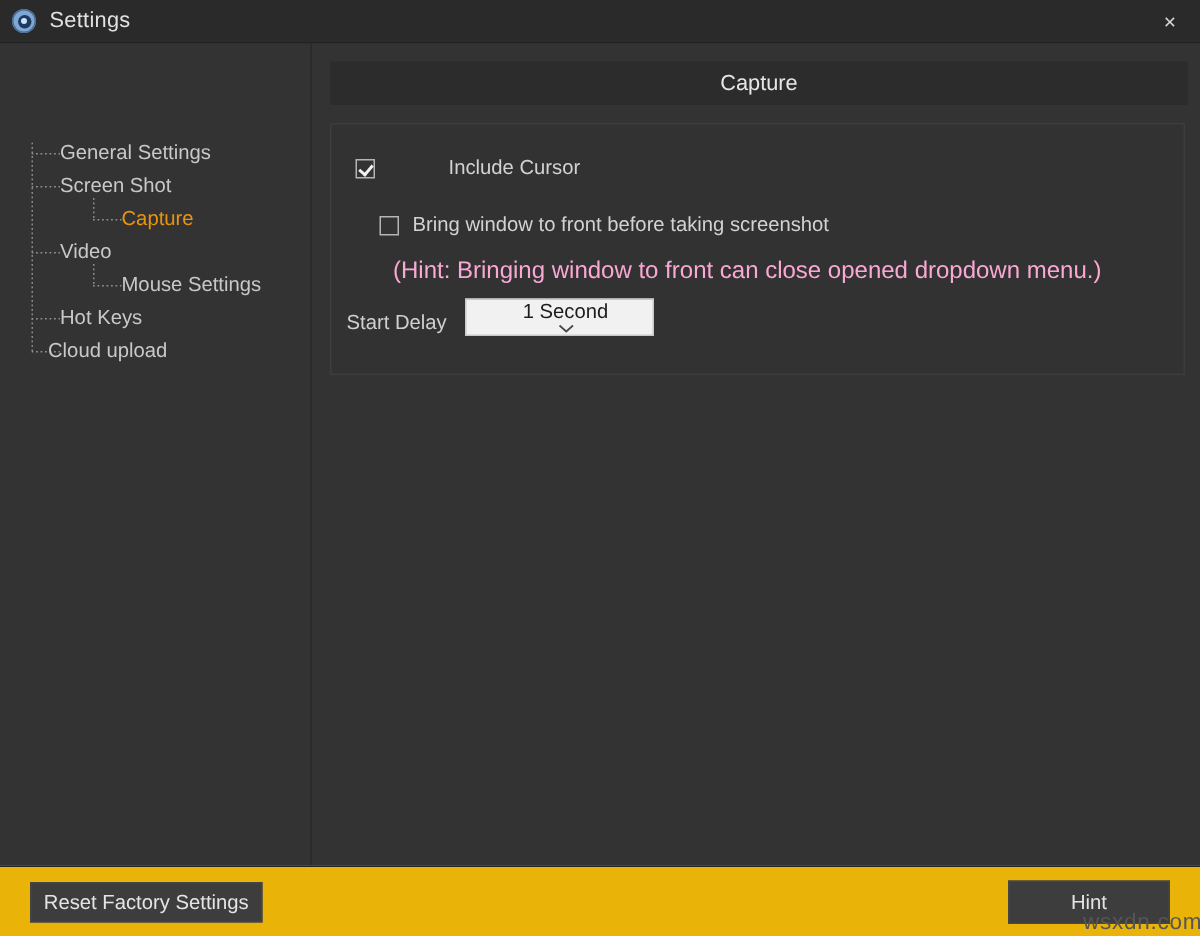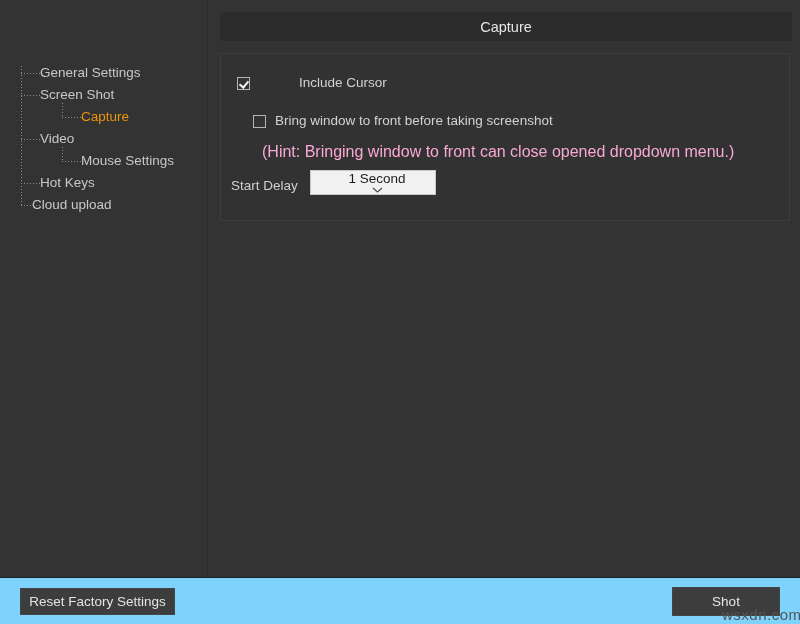--- a/index.html
+++ b/index.html
@@ -240,21 +240,21 @@
     align-items: center;
     justify-content: center;
     color: #4a4a4a;
   }
 
   
   .footer {
     position: relative;
     height: 46px;
     min-height: 46px;
-    background: #7dd3fc;
+    background: #eab308;
     border-top: 1px solid #222222;
   }
   .btn {
     position: absolute;
     box-sizing: border-box;
     background: #3d3d3d;
     border: 1px solid #464646;
     color: #e4e4e4;
     font-size: 13.5px;
     display: flex;
@@ -271,20 +271,29 @@
     font-size: 15px;
     color: #565656;
     letter-spacing: 0.5px;
   }
 </style>
 </head>
 <body>
 
 <div class="window">
 
+  <div class="titlebar">
+    <div class="app-icon">
+      <div class="ring">
+          <div class="dot"></div>
+        </div>
+    </div>
+    <div class="title-text">Settings</div>
+    <div class="close-x">×</div>
+  </div>
 
   <div class="body-area">
 
     <div class="sidebar">
       <div class="tree">
 
         <div class="v-trunk"></div>
 
         <div class="h-dash" style="left:21px; top:73px; width:19px;"></div>
         <div class="h-dash" style="left:21px; top:95px; width:19px;"></div>
@@ -349,17 +358,17 @@
               <path d="M1 2 L5.5 6 L10 2" fill="none" stroke="#4a4a4a" stroke-width="1.2"></path>
             </svg>
           </span>
         </div>
       </div>
     </div>
   </div>
 
   <div class="footer">
     <div class="btn btn-reset">Reset Factory Settings</div>
-    <div class="btn btn-close">Shot</div>
+    <div class="btn btn-close">Hint</div>
     <div class="watermark">wsxdn.com</div>
   </div>
 
 </div>
 
 </body></html>

